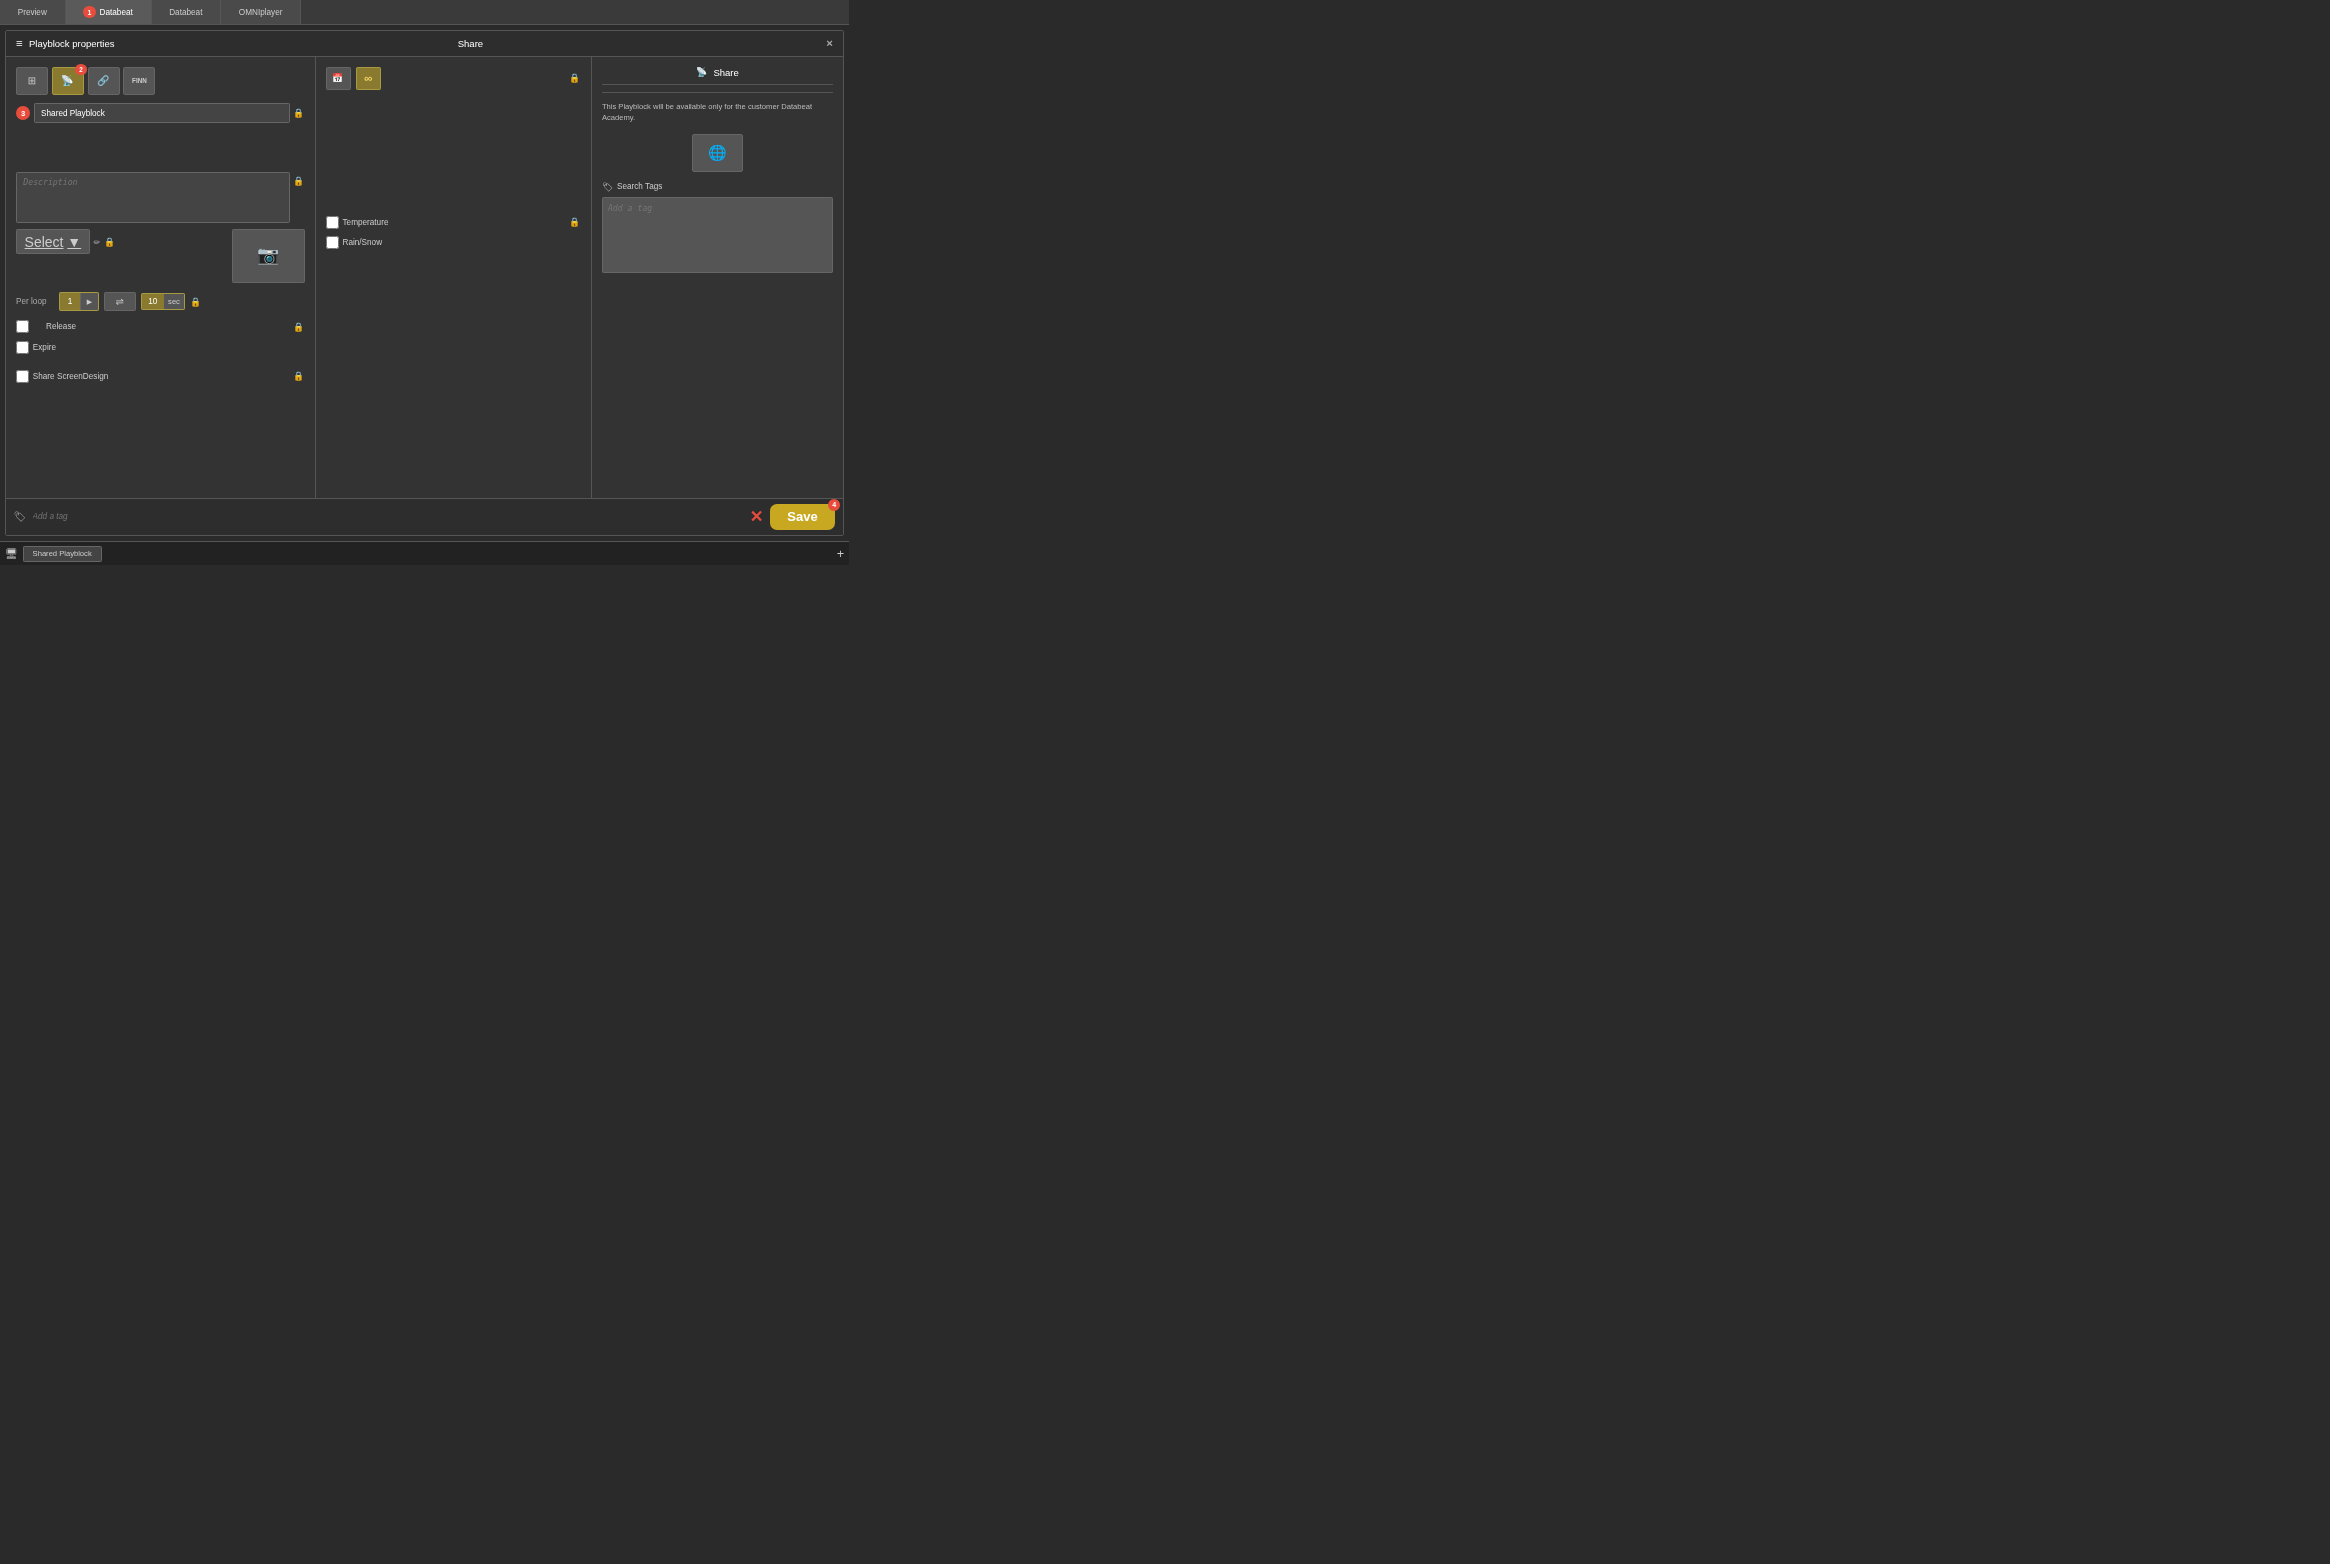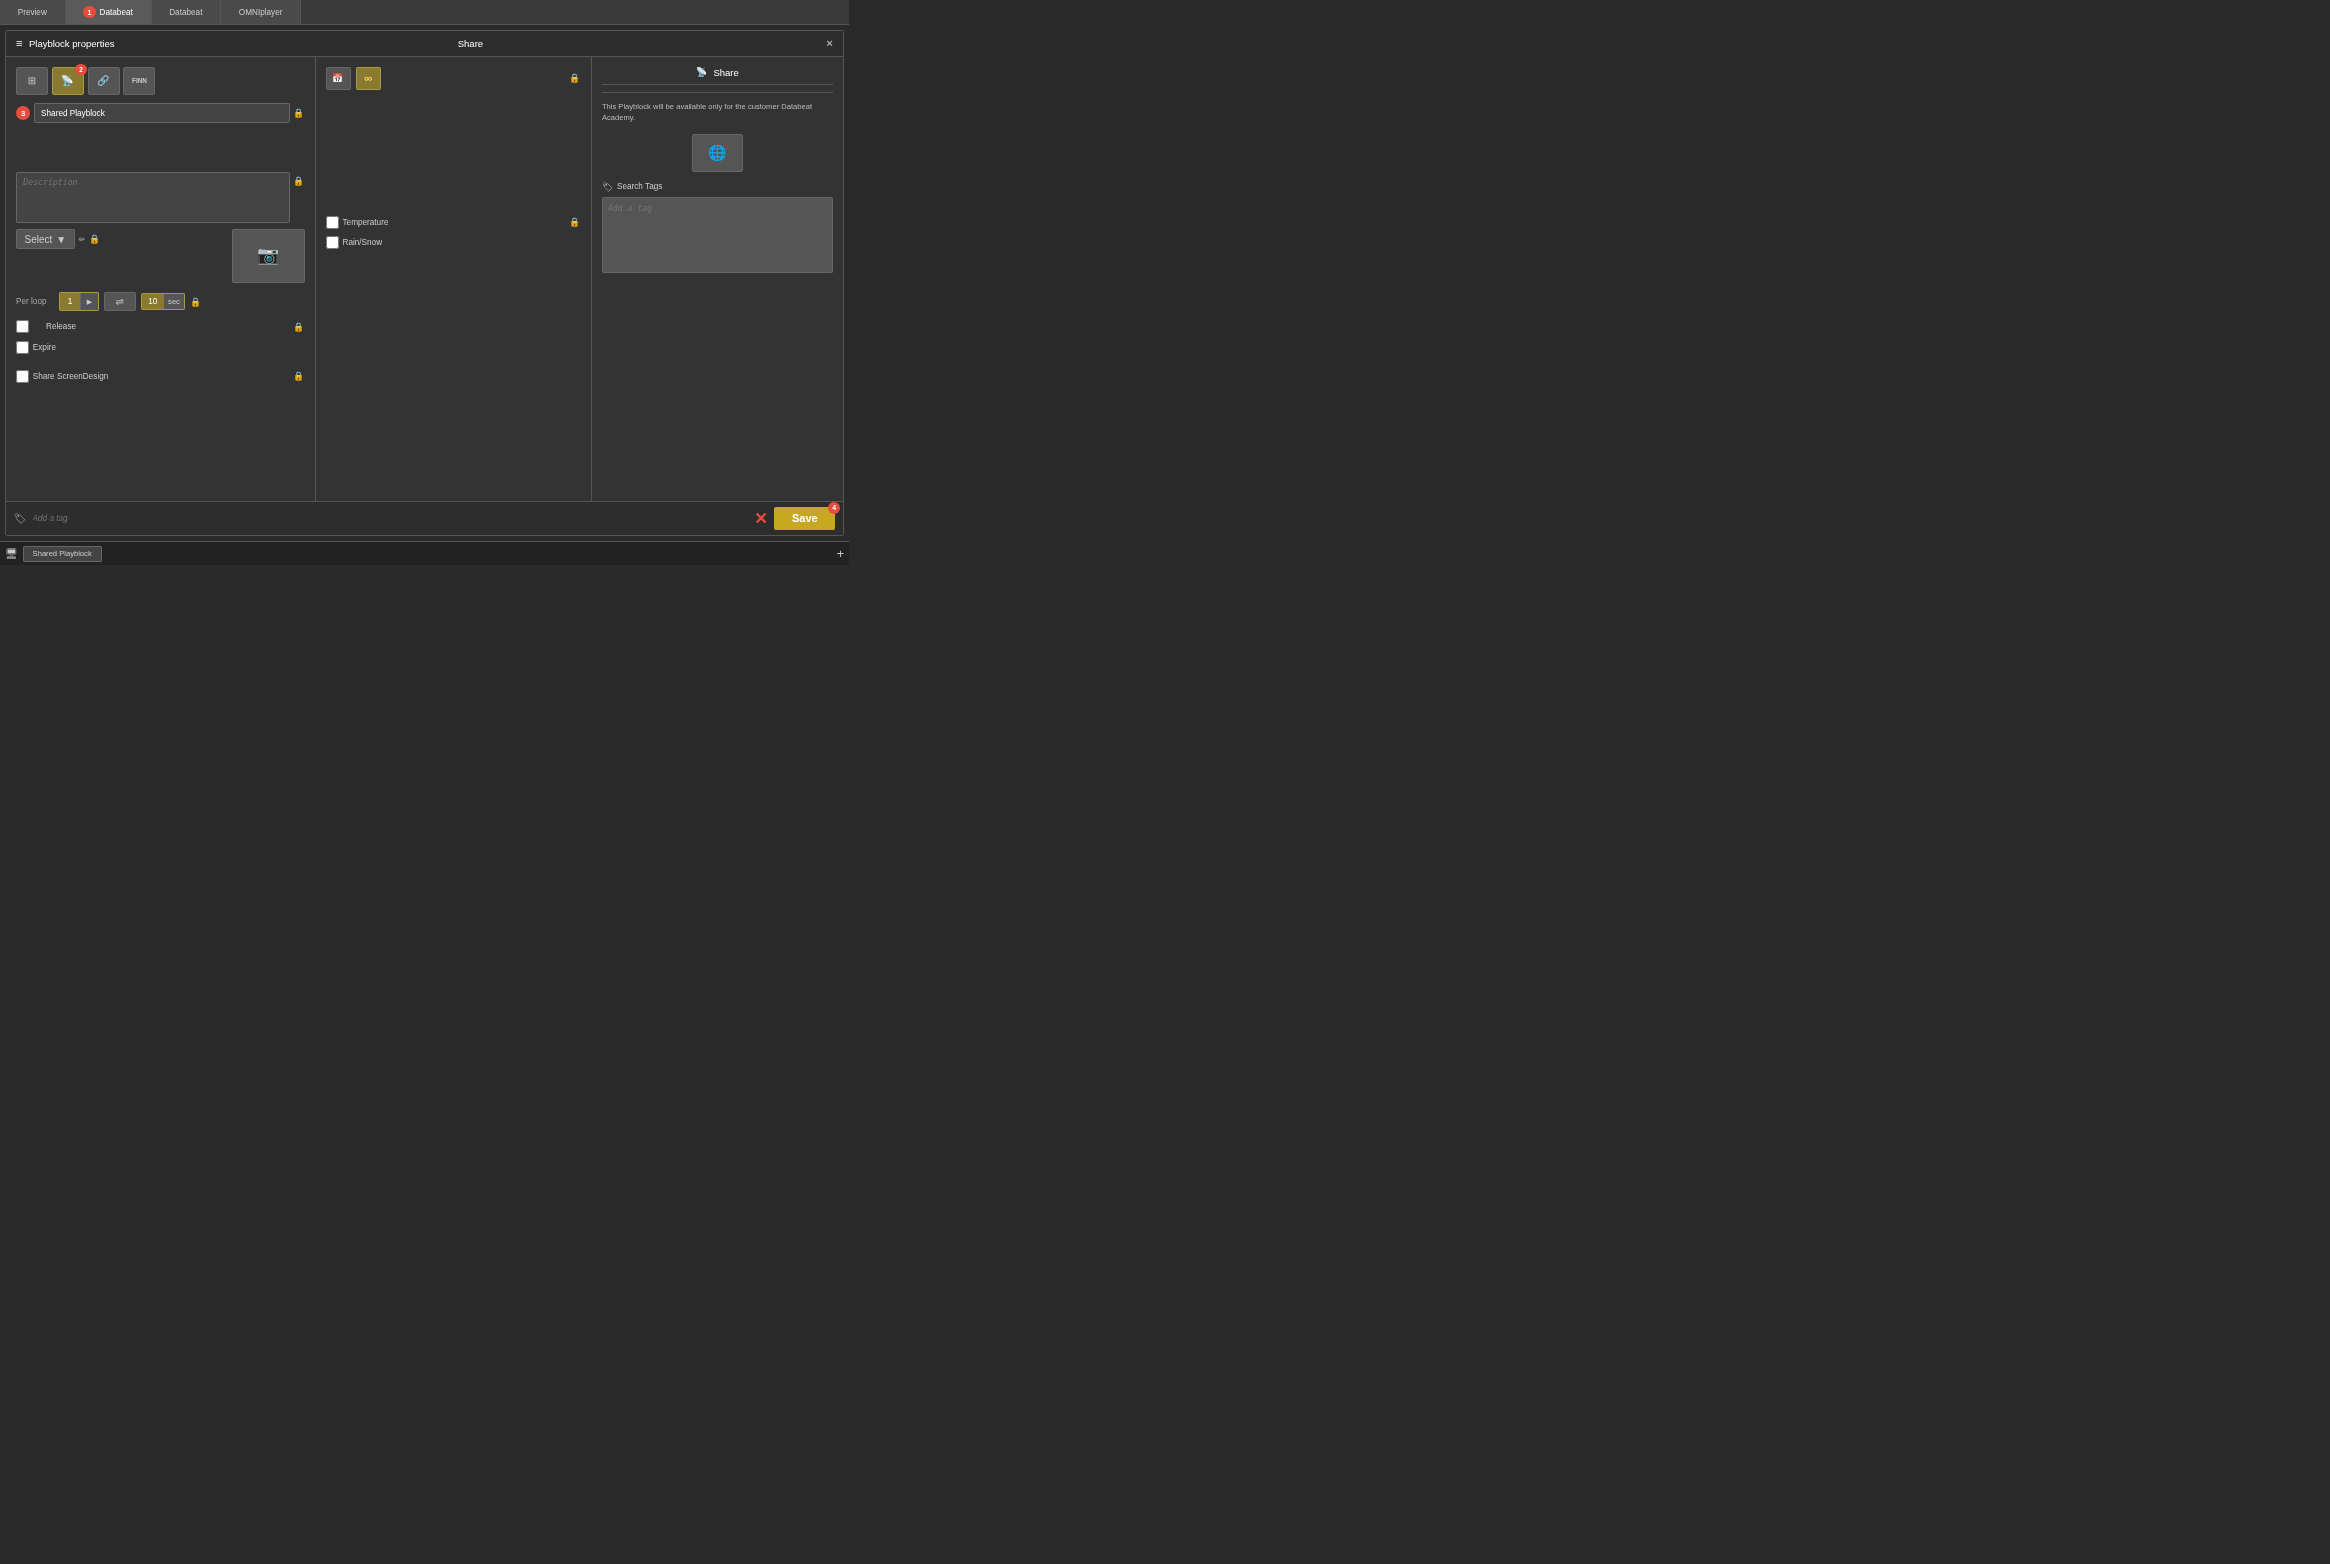--- a/index.html
+++ b/index.html
@@ -177,21 +177,22 @@
     .select-btn {
       background: #555;
       border: 0.6px solid #666;
       color: #ccc;
       padding: 3.8px 7.6px;
       border-radius: 1.3px;
       cursor: pointer;
       display: flex;
       align-items: center;
       gap: 3.8px;
-      font-size: 10px;
+      font-size: 14px;
+      text-decoration: underline;
     }
     .edit-icon {
       color: #aaa;
       font-size: 8.2px;
       cursor: pointer;
     }
 
     
     .thumbnail {
       width: 73px;
@@ -408,24 +409,24 @@
       display: flex;
       align-items: center;
       justify-content: center;
       font-size: 7px;
       font-weight: bold;
     }
     .save-btn {
       background: #c8a820;
       border: none;
       color: #fff;
-      font-size: 11px;
+      font-size: 13px;
       font-weight: bold;
       padding: 5.7px 17.7px;
-      border-radius: 2px;
+      border-radius: 7px;
       cursor: pointer;
     }
 
     
     .taskbar {
       display: flex;
       align-items: center;
       background: #222;
       border-top: 0.6px solid #555;
       height: 24px;

